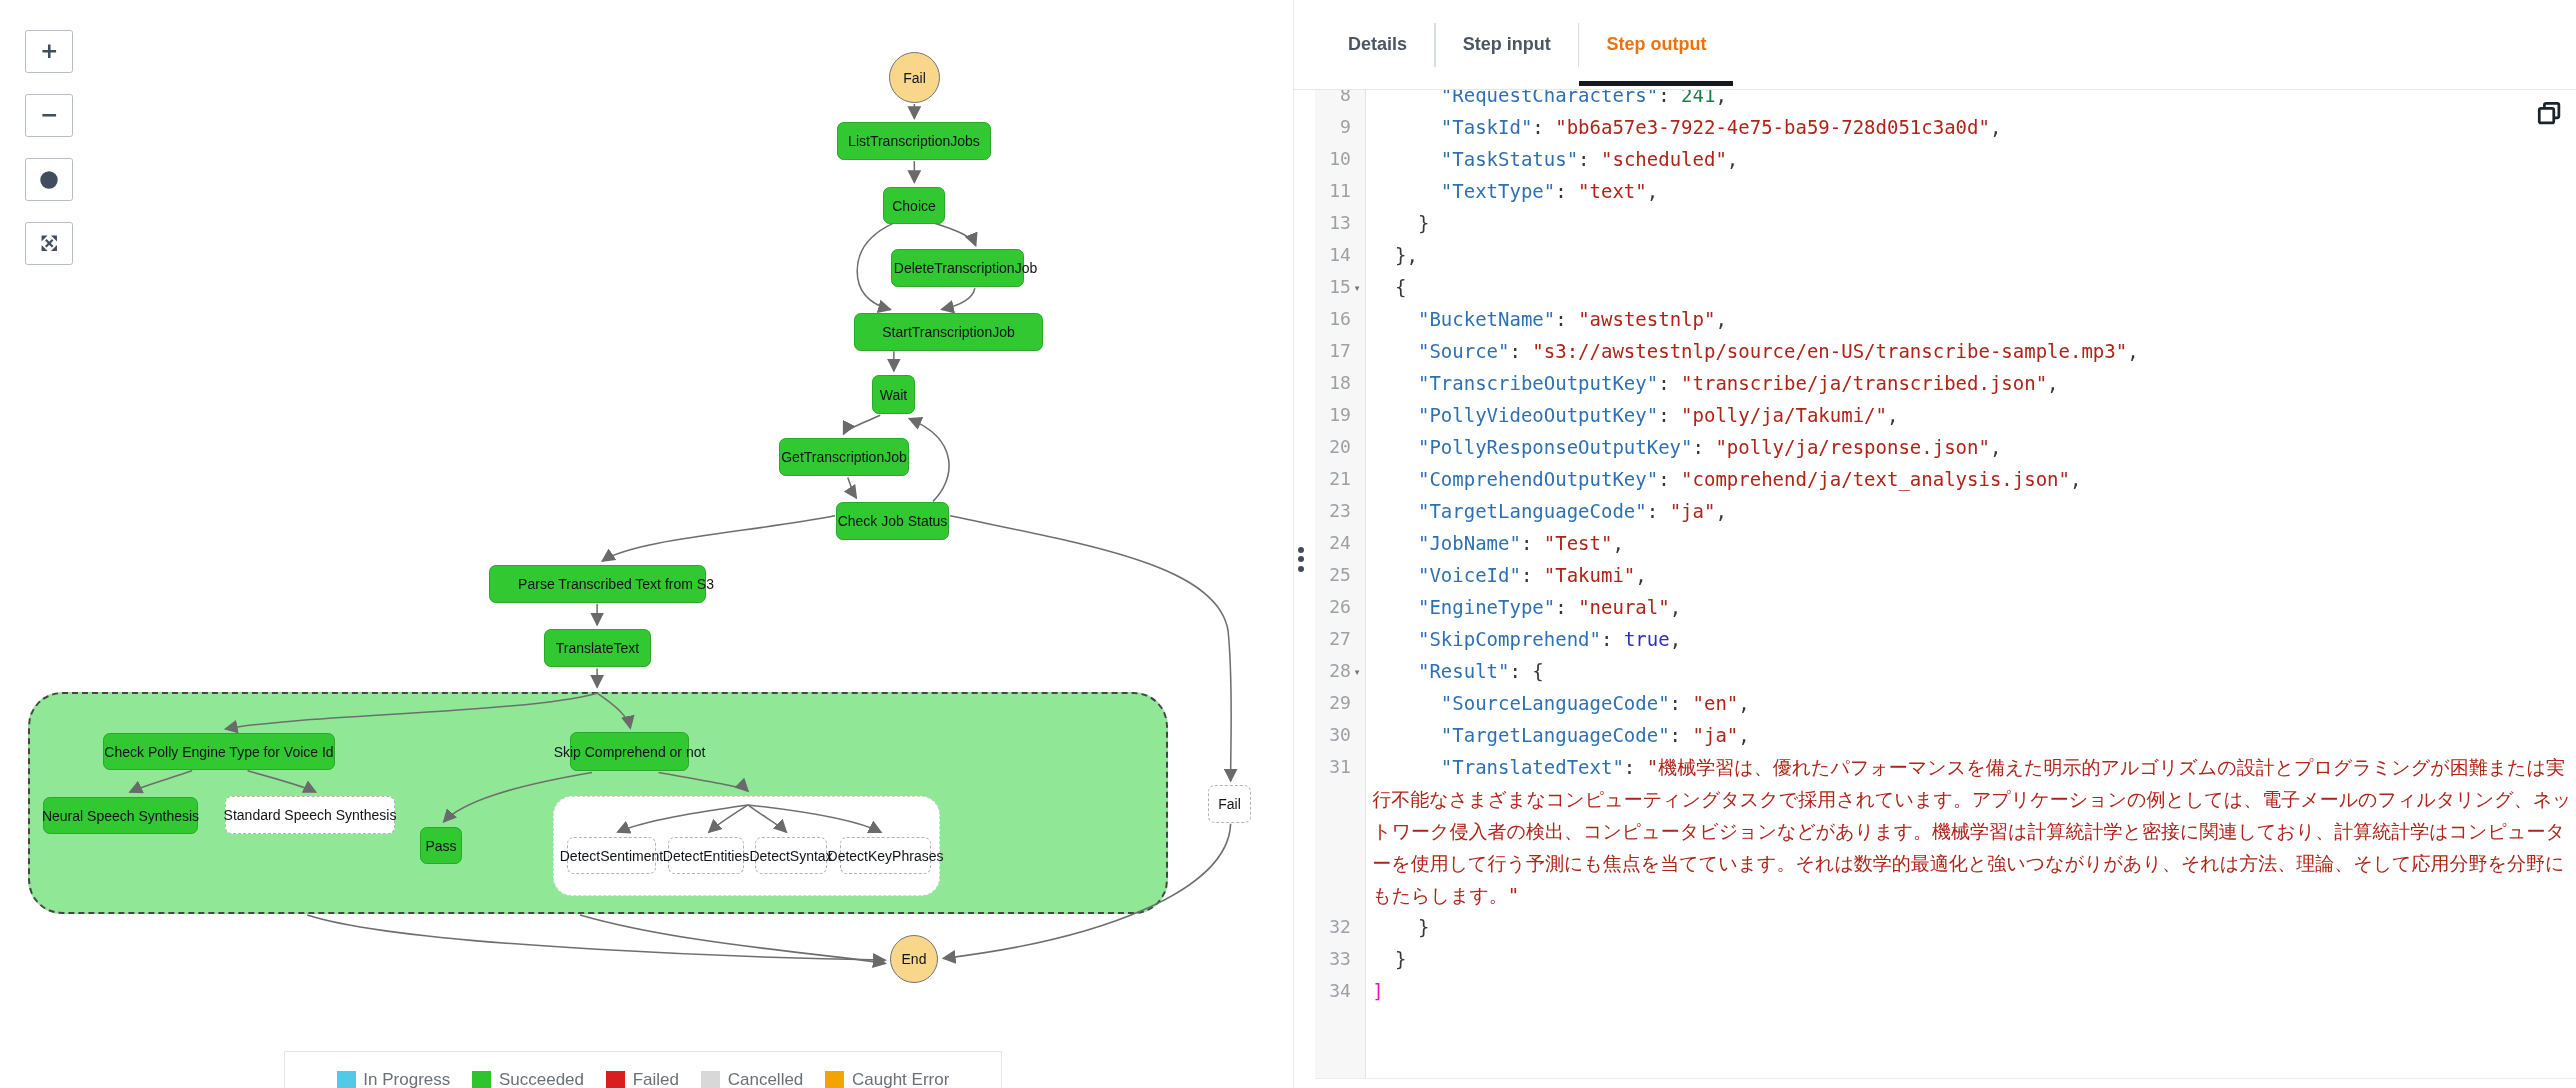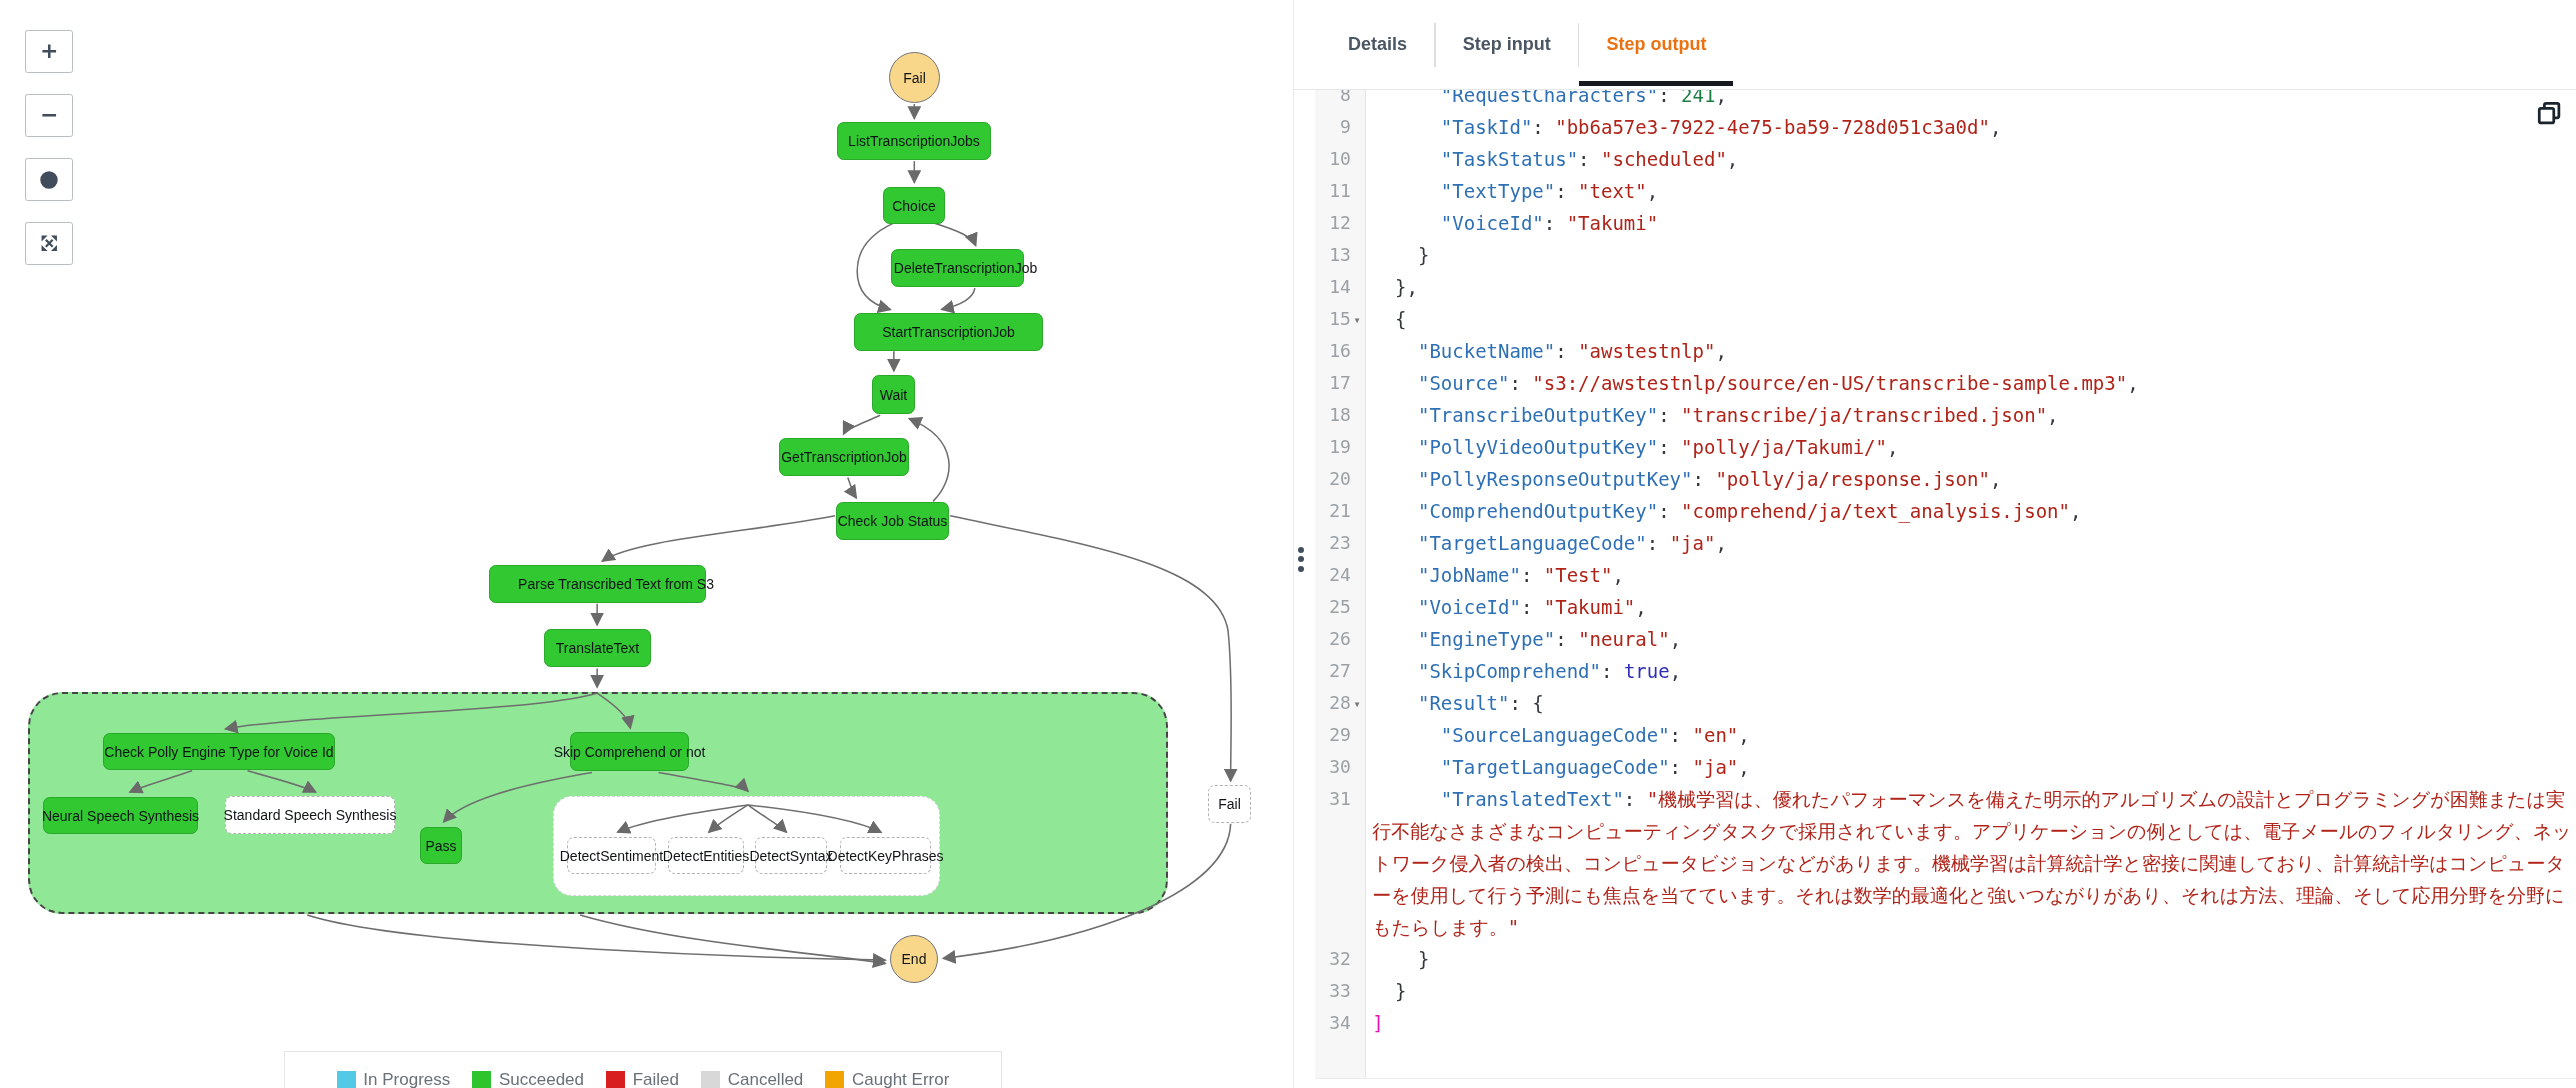--- a/index.html
+++ b/index.html
@@ -211,24 +211,20 @@
         </div>
         <div class="cl">
           <span class="ln">10</span>
           <span class="ct"><span class="tok-p">      </span><span class="tok-k">"TaskStatus"</span><span class="tok-p">: </span><span class="tok-s">"scheduled"</span><span class="tok-p">,</span></span>
         </div>
         <div class="cl">
           <span class="ln">11</span>
           <span class="ct"><span class="tok-p">      </span><span class="tok-k">"TextType"</span><span class="tok-p">: </span><span class="tok-s">"text"</span><span class="tok-p">,</span></span>
         </div>
         <div class="cl">
-          <span class="ln">12</span>
-          <span class="ct"><span class="tok-p">      </span><span class="tok-k">"VoiceId"</span><span class="tok-p">: </span><span class="tok-s">"Takumi"</span></span>
-        </div>
-        <div class="cl">
           <span class="ln">13</span>
           <span class="ct"><span class="tok-p">    }</span></span>
         </div>
         <div class="cl">
           <span class="ln">14</span>
           <span class="ct"><span class="tok-p">  },</span></span>
         </div>
         <div class="cl">
           <span class="ln">15</span>
           <span class="collapse-arrow">▾</span>

